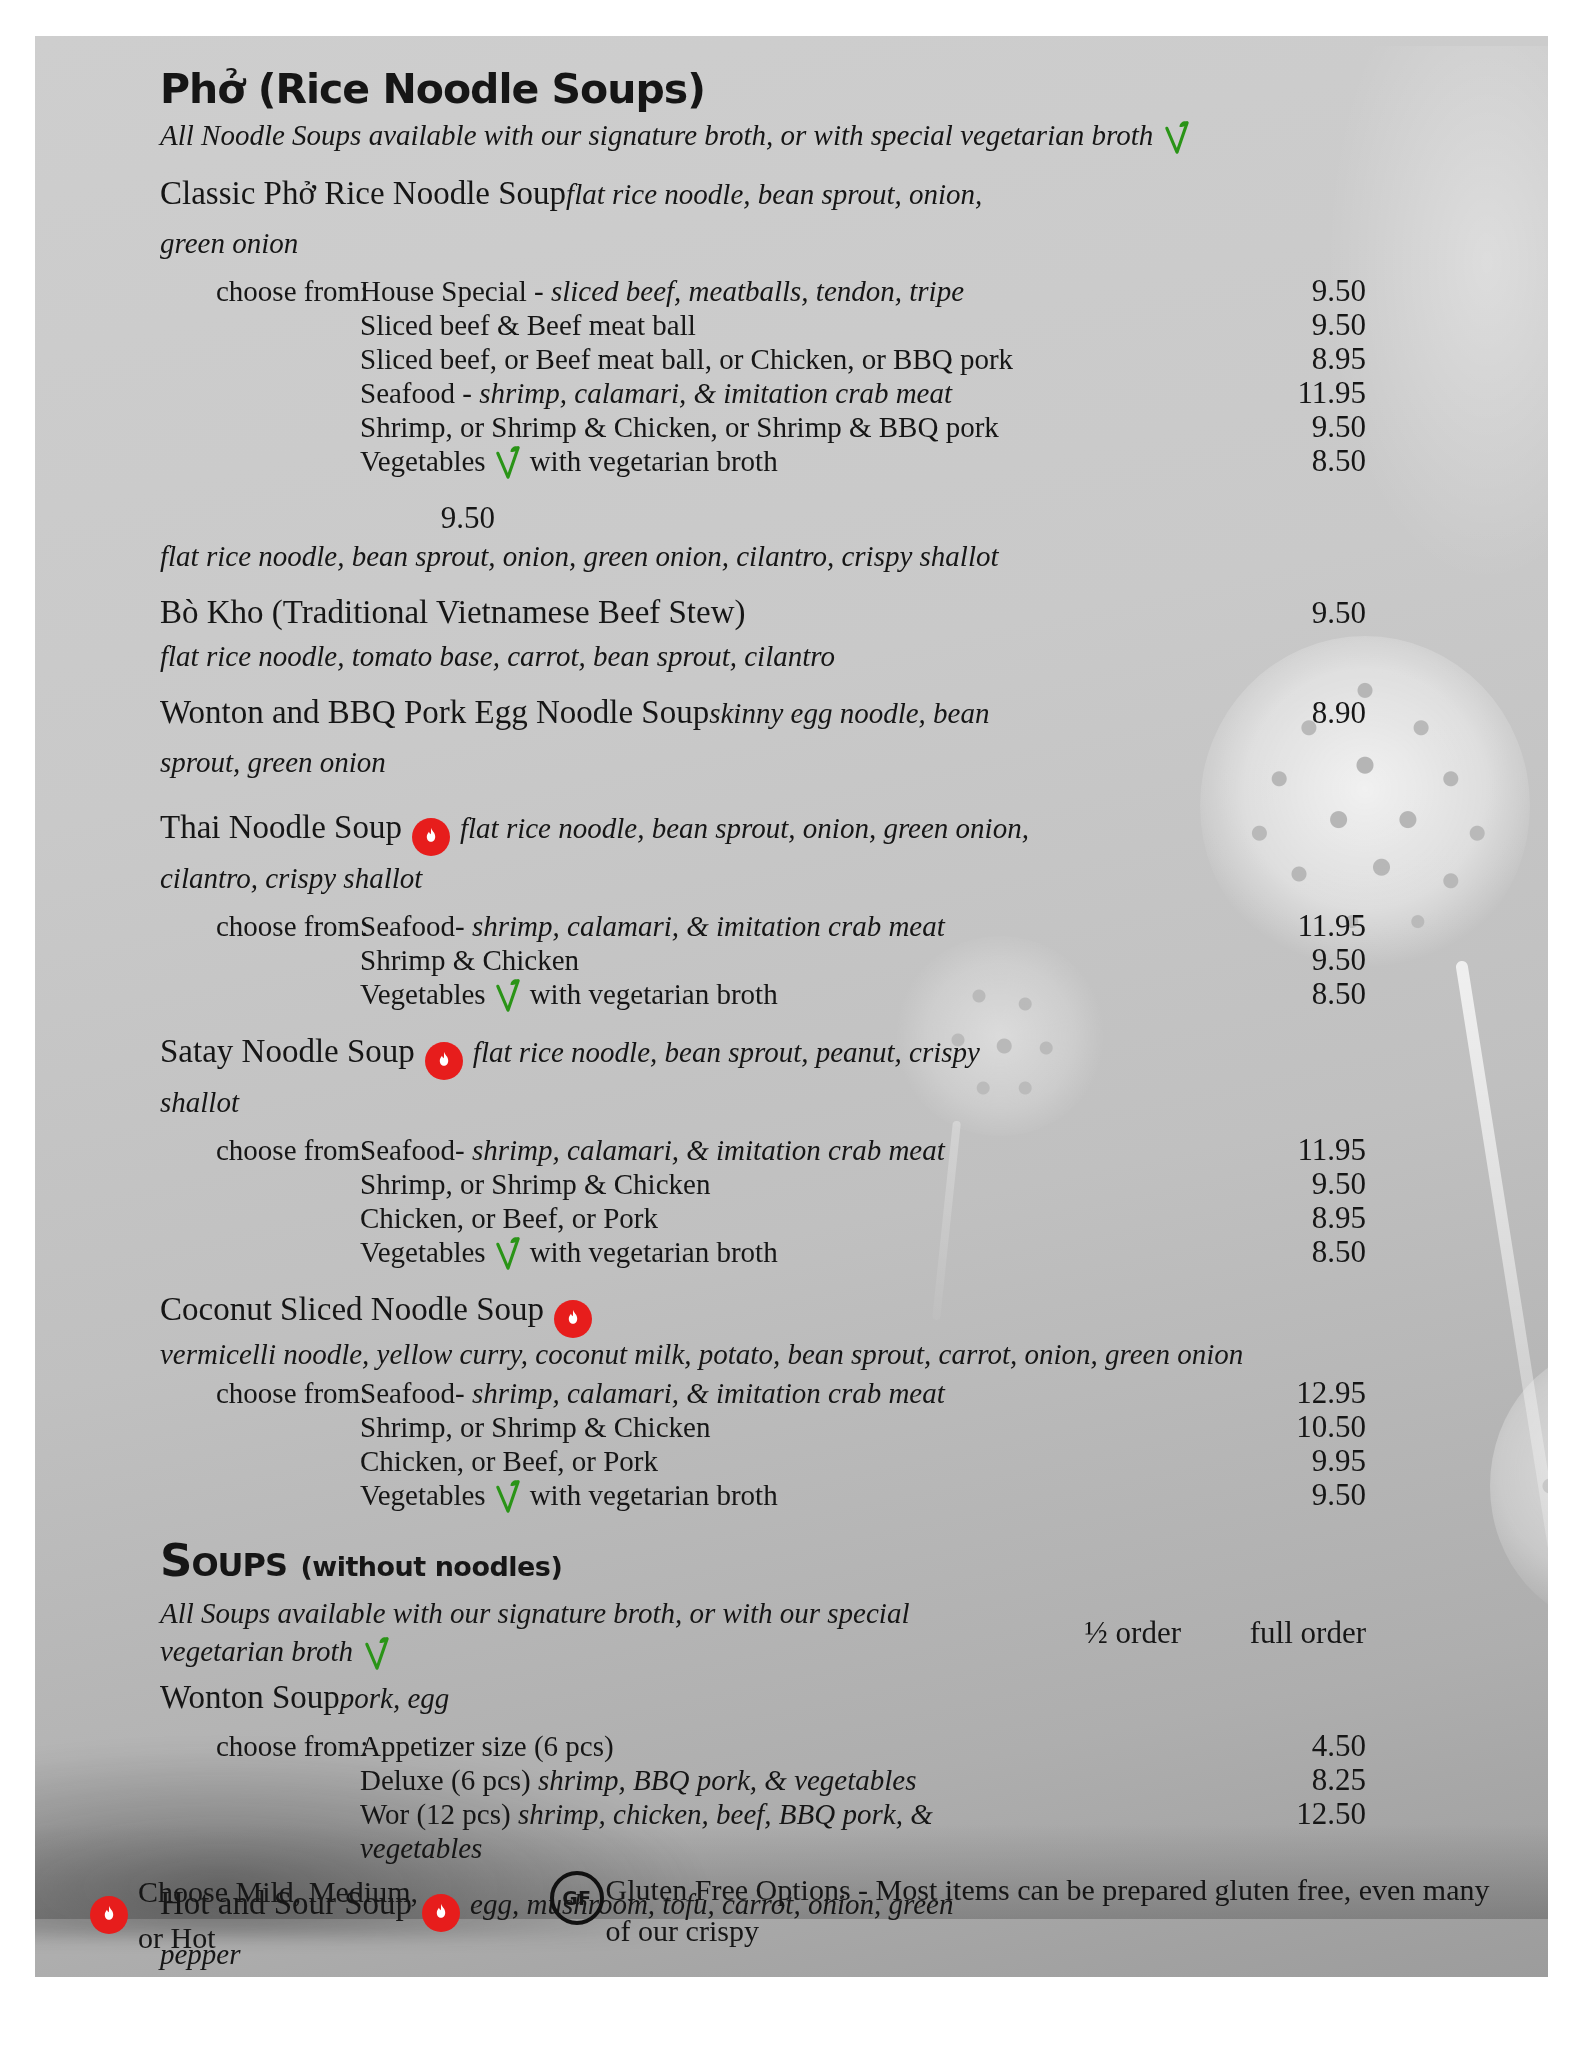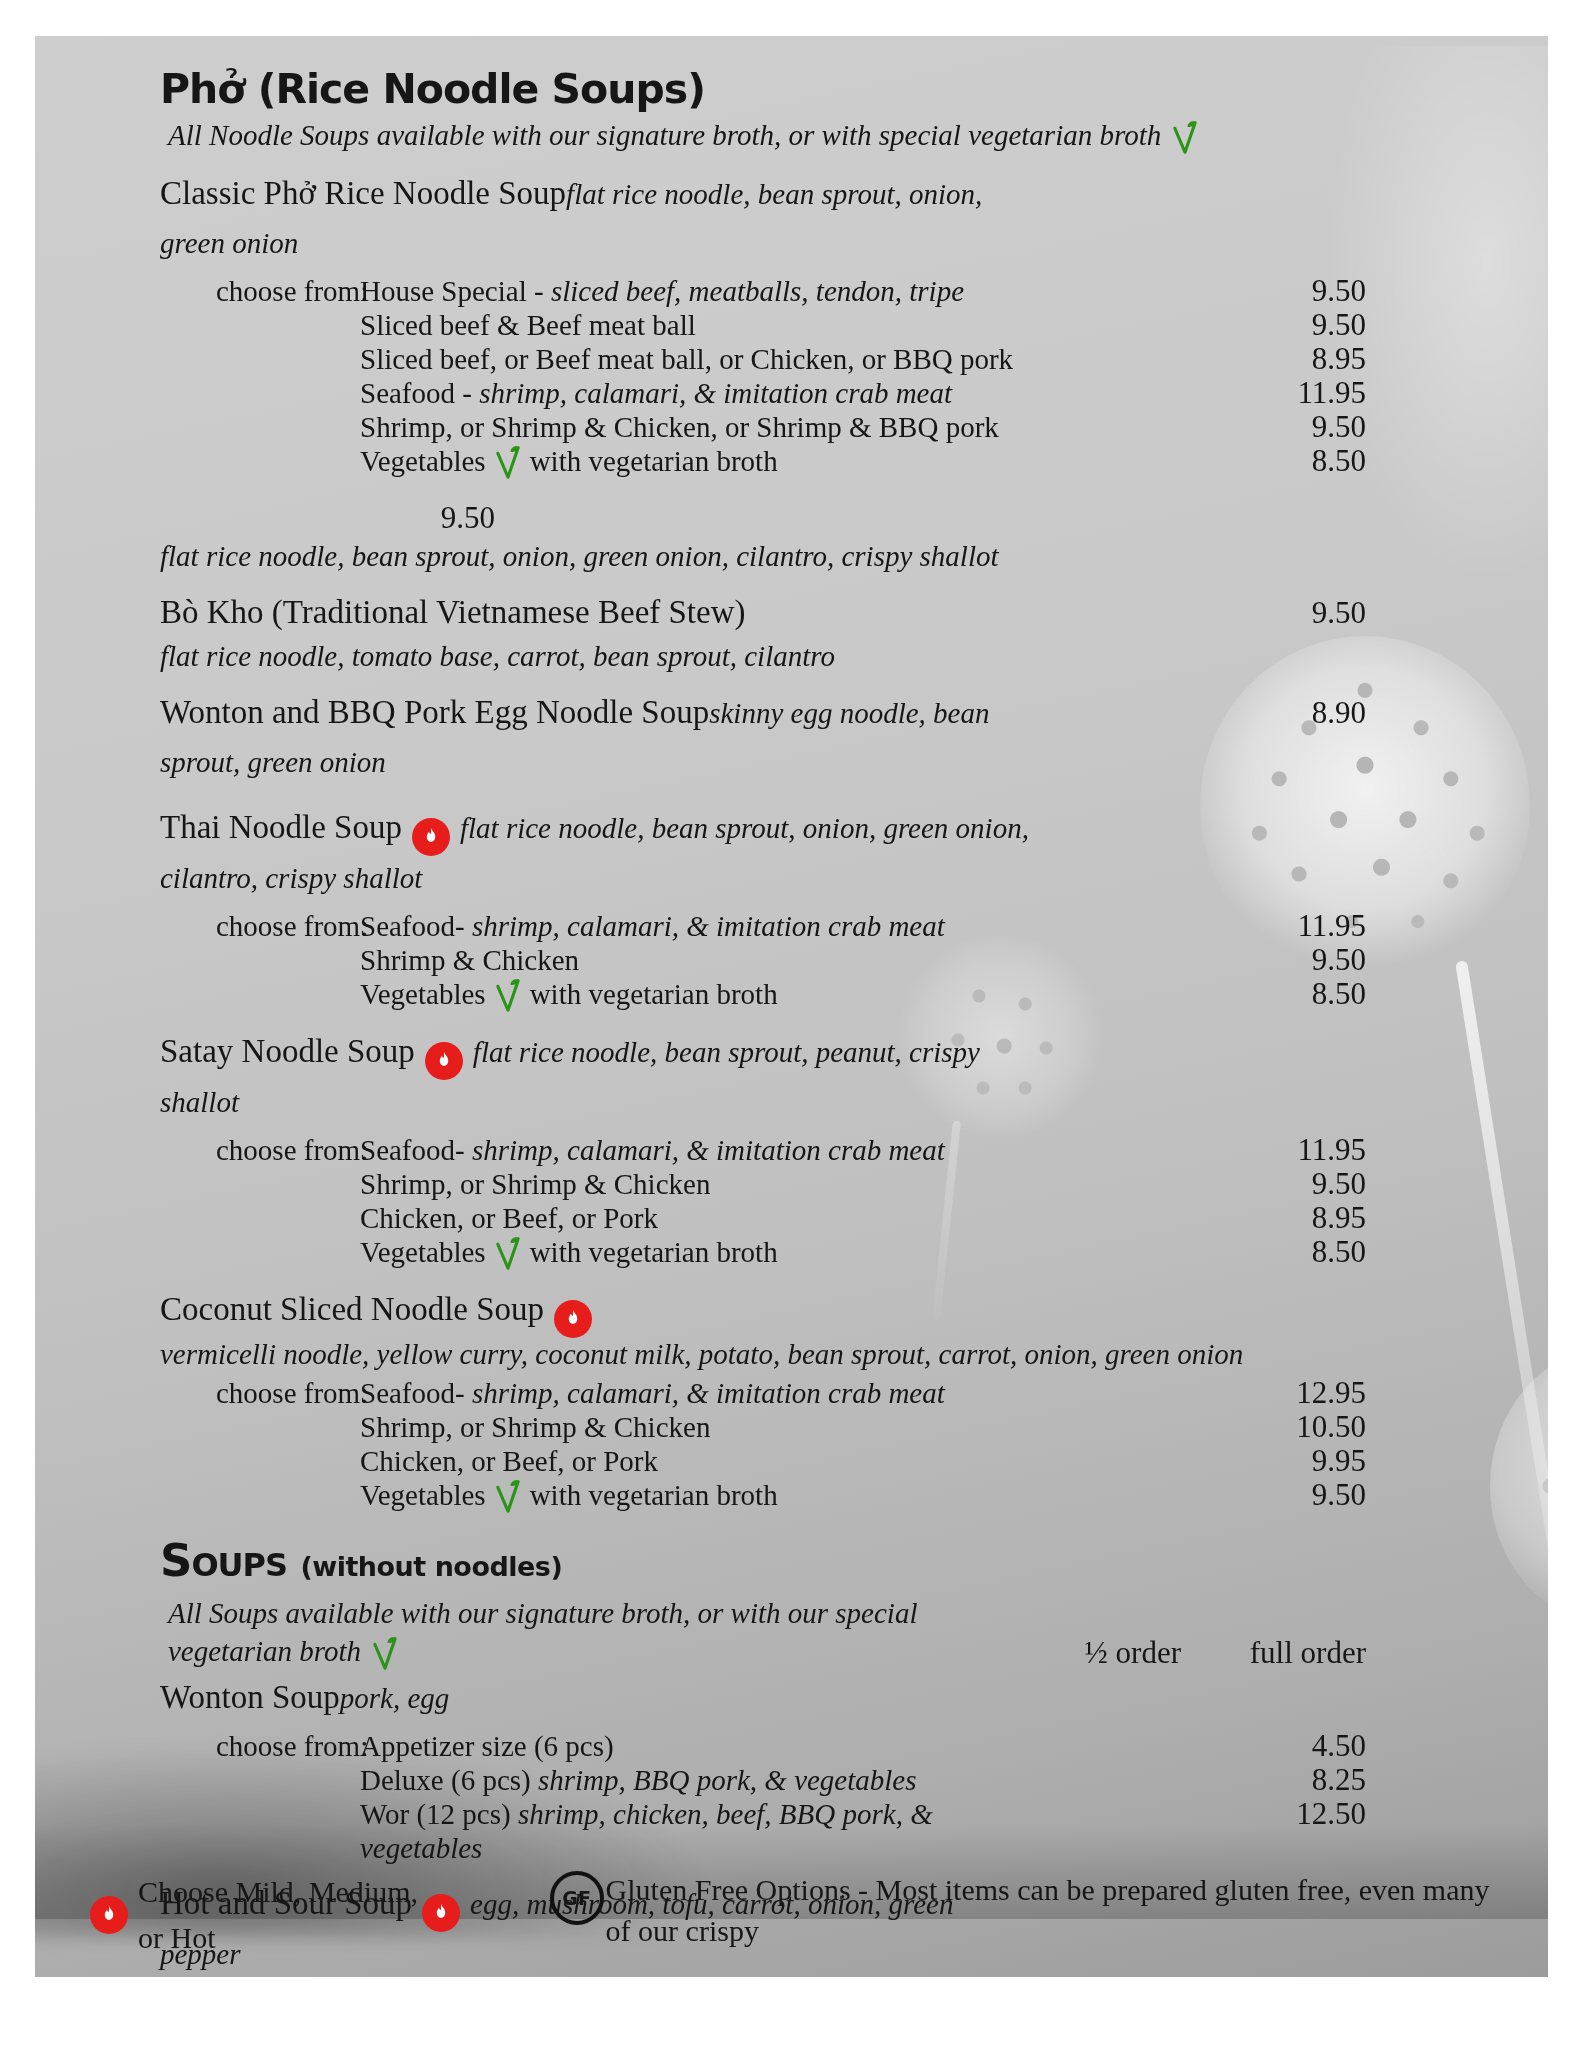--- a/index.html
+++ b/index.html
@@ -64,21 +64,21 @@
     background:radial-gradient(ellipse at 60% 40%, rgba(255,255,255,.35), transparent 70%);}
   .wm-band{left:0;right:0;bottom:58px;height:95px;
     background:linear-gradient(180deg, rgba(90,90,90,0), rgba(55,55,55,.30));}
   .wm-dark{left:-30px;bottom:40px;width:720px;height:200px;filter:blur(8px);
     background:radial-gradient(ellipse at 30% 75%, rgba(25,25,25,.42), transparent 68%);}
   
   .content{position:relative;z-index:1;padding:26px 182px 0 125px;}
   .section-title{font-family:"DejaVu Sans", sans-serif;font-weight:bold;font-size:41px;line-height:54px;letter-spacing:-1px;}
   .t-main.sc{font-variant:small-caps;font-size:45px;}
   .t-suffix{font-size:27px;letter-spacing:-.5px;margin-top:6px;}
-  .section-note-row{display:flex;align-items:flex-end;margin-left:8px;}
+  .section-note-row{display:flex;align-items:center;}
   .section-note{font-style:italic;font-size:29px;line-height:38px;flex:1;}
   .col-h{font-size:28px;font-style:normal;}
   .row{display:flex;align-items:baseline;}
   .ph{width:150px;text-align:right;flex:none;font-size:31px;}
   .pf{width:185px;text-align:right;flex:none;font-size:31px;}
   .item{margin-top:16px;}
   .sec-pho .item:first-child{}
   .sec-soups .item:first-child{margin-top:4px;}
   .name-row{line-height:44px;}
   .name-row .nm{flex:1;}

